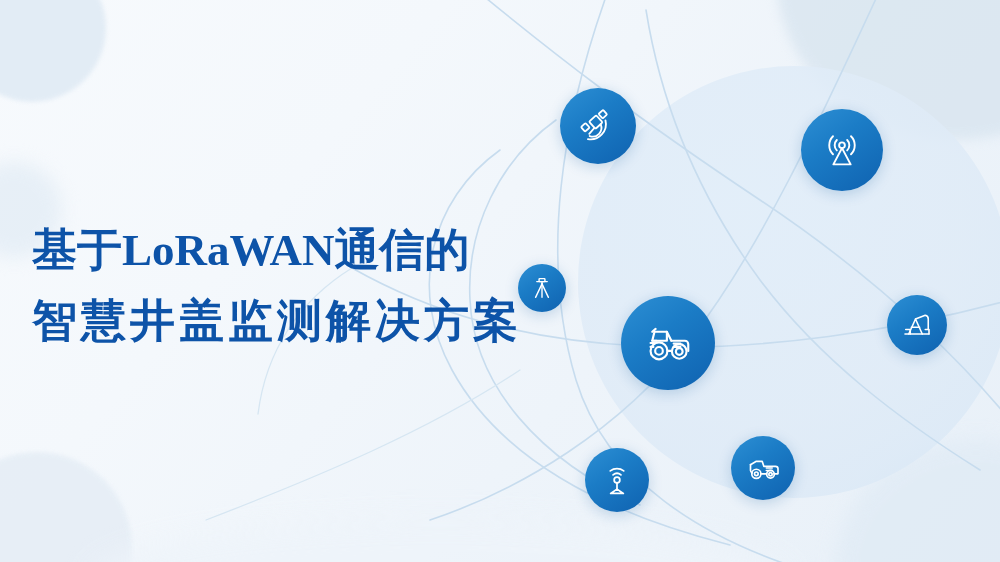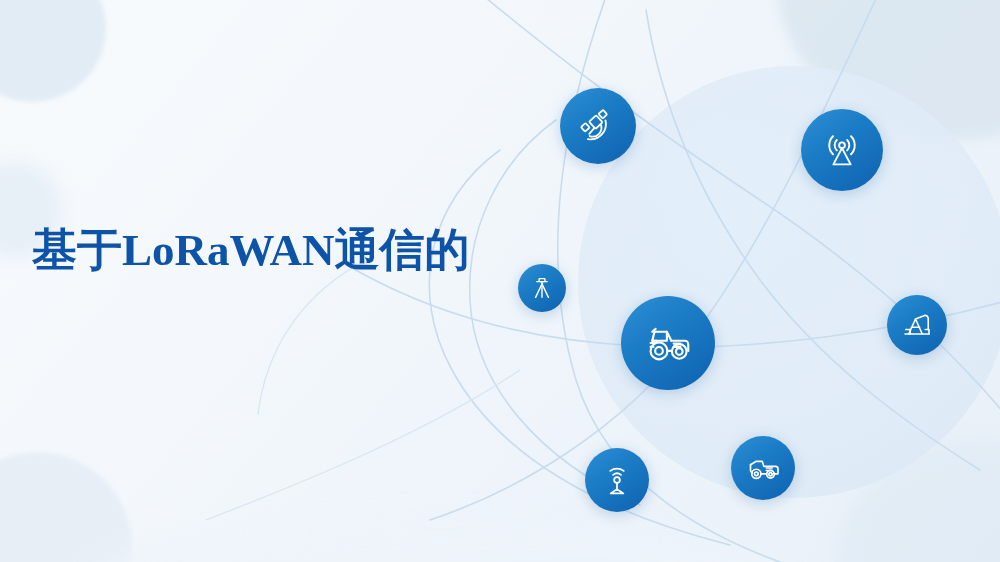--- a/index.html
+++ b/index.html
@@ -249,15 +249,16 @@
         <path d="M9 20 l7 -4 h7 l2 6 h14 a3 3 0 0 1 3 3 v6 h-5"></path>
         <path d="M9 20 v7 a4 4 0 0 0 2 3"></path>
         <path d="M21.5 31 h7"></path>
         <path d="M28 24 h7 M28 27 h7"></path>
       </svg>
     </span>
   </div>
 
   <div class="title-block">
     <div class="title-line title-line-1">基于LoRaWAN通信的</div>
+    <div class="title-line title-line-2">智慧井盖监测解决方案</div>
   </div>
 
 </div>
 
 </body></html>

